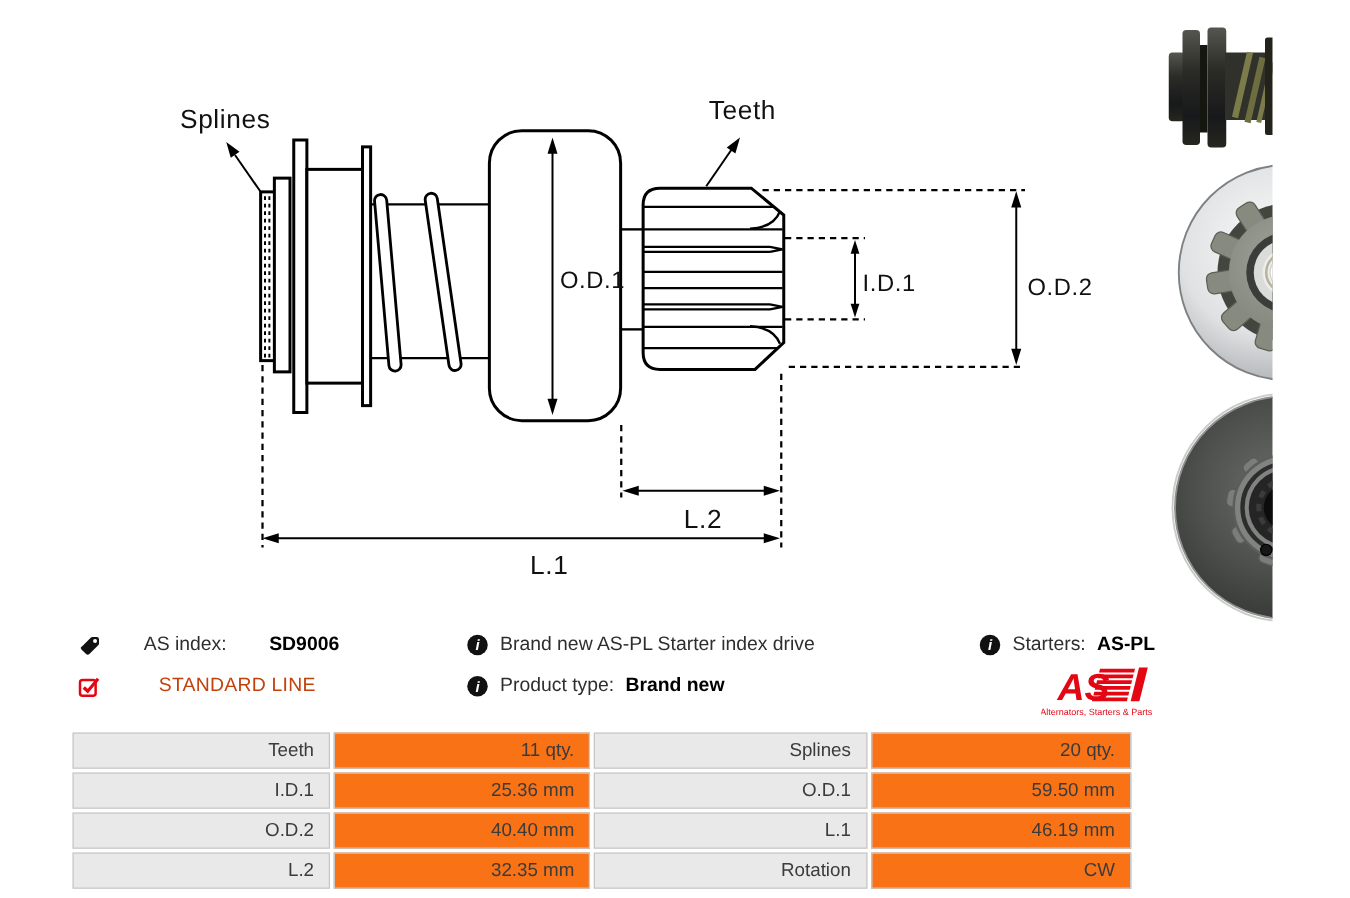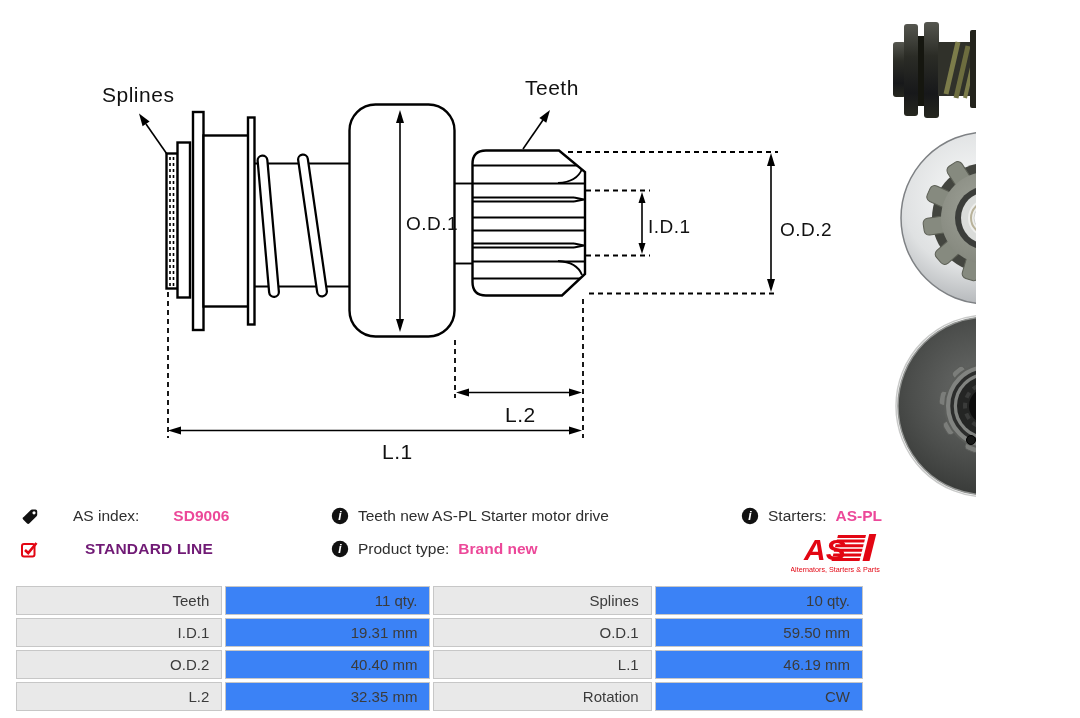--- a/index.html
+++ b/index.html
@@ -1,32 +1,32 @@
 <!DOCTYPE html>
 <html><head>
 <meta charset="utf-8">
 <style>
   html,body{margin:0;padding:0;background:#fff;}
   .page{position:relative;width:976px;height:718px;background:#fff;overflow:hidden;
-        font-family:"Liberation Sans",sans-serif;color:#2e2e2e;}
+        font-family:"Liberation Sans",sans-serif;color:#2e2e2e;margin-left:42px;}
   svg text{font-family:"Liberation Sans",sans-serif;}
   .drawing{position:absolute;left:0;top:0;}
   .photo{position:absolute;}
   .info-cell{position:absolute;display:flex;align-items:center;gap:9px;font-size:15.5px;
              line-height:20px;white-space:nowrap;}
-  .info-cell b{color:#ec4899;}
-  .red-line{color:#701a75;font-weight:bold;letter-spacing:.2px;gap:46px;}
+  .info-cell b{color:#000000;}
+  .red-line{color:#c2410c;font-weight:normal;letter-spacing:.2px;gap:46px;}
   .icn{flex:0 0 auto;display:block;}
   .logo{position:absolute;left:791px;top:531px;}
   table.specs{position:absolute;left:13px;top:583px;width:853px;table-layout:fixed;
               border-collapse:separate;border-spacing:3px;font-size:15px;color:#3b3b3b;}
   table.specs td{height:27px;line-height:27px;padding:0 12px;border:1px solid #c7c7c7;
                  text-align:right;overflow:hidden;}
   td.lbl{background:#e9e9e9;}
-  td.val{background:#3b82f6;}
+  td.val{background:#f97316;}
   .dim{stroke:#000;stroke-width:1.6;fill:none;}
   .dash{stroke:#000;stroke-width:1.8;fill:none;stroke-dasharray:5 4;}
   .part{fill:#fff;stroke:#000;stroke-width:2.4;}
   .tline{stroke:#000;stroke-width:1.9;fill:none;}
   .dlabel{font-size:19px;fill:#111;letter-spacing:.5px;}
   .dlabel2{font-size:21px;fill:#111;letter-spacing:.5px;}
 </style>
 </head>
 <body>
 
@@ -259,21 +259,21 @@
     </svg>
     <span>AS index:</span>
     <b>SD9006</b>
   </div>
 
   <div class="info-cell" style="left:331px;top:506px;">
     <svg class="icn" width="18" height="18" viewBox="0 0 18 18">
       <circle cx="9" cy="9" r="8.2" fill="#111"></circle>
       <text x="9" y="13.4" text-anchor="middle" font-size="12" font-weight="bold" fill="#fff" font-style="italic">i</text>
     </svg>
-    <span>Teeth new AS-PL Starter motor drive</span>
+    <span>Brand new AS-PL Starter index drive</span>
   </div>
 
   <div class="info-cell" style="left:741px;top:506px;">
     <svg class="icn" width="18" height="18" viewBox="0 0 18 18">
       <circle cx="9" cy="9" r="8.2" fill="#111"></circle>
       <text x="9" y="13.4" text-anchor="middle" font-size="12" font-weight="bold" fill="#fff" font-style="italic">i</text>
     </svg>
     <span>Starters:</span>
     <b>AS-PL</b>
   </div>
@@ -316,25 +316,25 @@
         <col style="width:206px">
         <col style="width:205px">
         <col style="width:218px">
         <col style="width:208px">
       </colgroup>
     <tbody>
       <tr>
         <td class="lbl">Teeth</td>
         <td class="val">11 qty.</td>
         <td class="lbl">Splines</td>
-        <td class="val">10 qty.</td>
+        <td class="val">20 qty.</td>
       </tr>
       <tr>
         <td class="lbl">I.D.1</td>
-        <td class="val">19.31 mm</td>
+        <td class="val">25.36 mm</td>
         <td class="lbl">O.D.1</td>
         <td class="val">59.50 mm</td>
       </tr>
       <tr>
         <td class="lbl">O.D.2</td>
         <td class="val">40.40 mm</td>
         <td class="lbl">L.1</td>
         <td class="val">46.19 mm</td>
       </tr>
       <tr>

